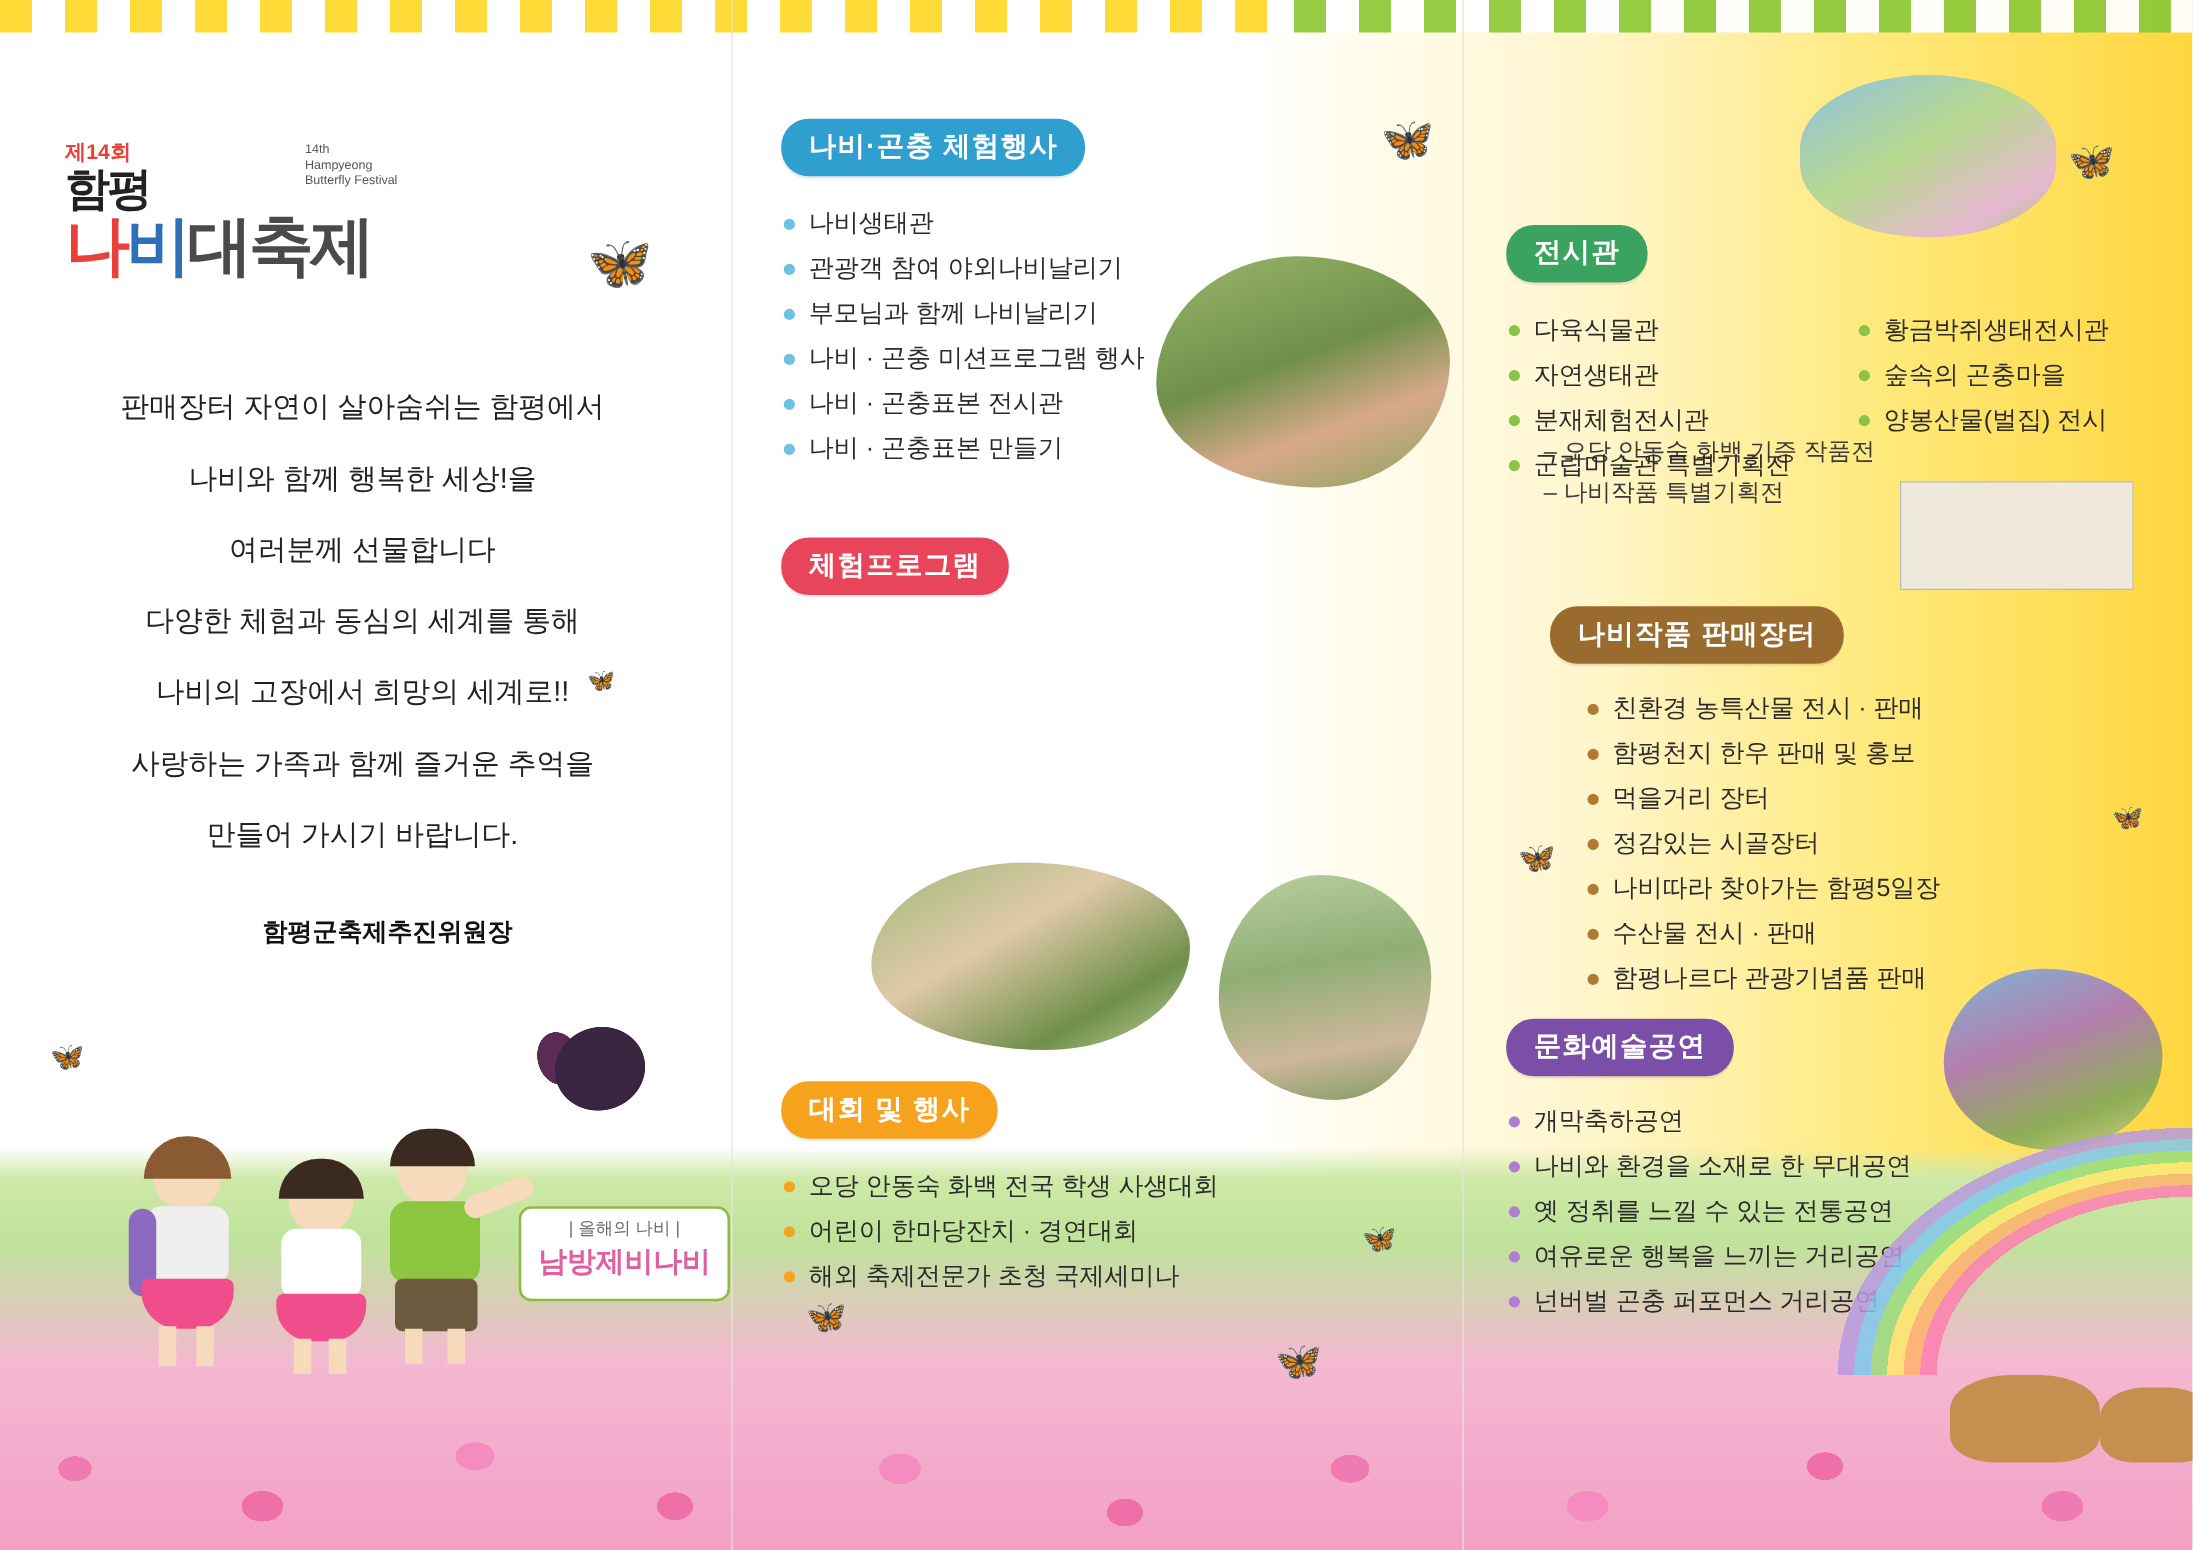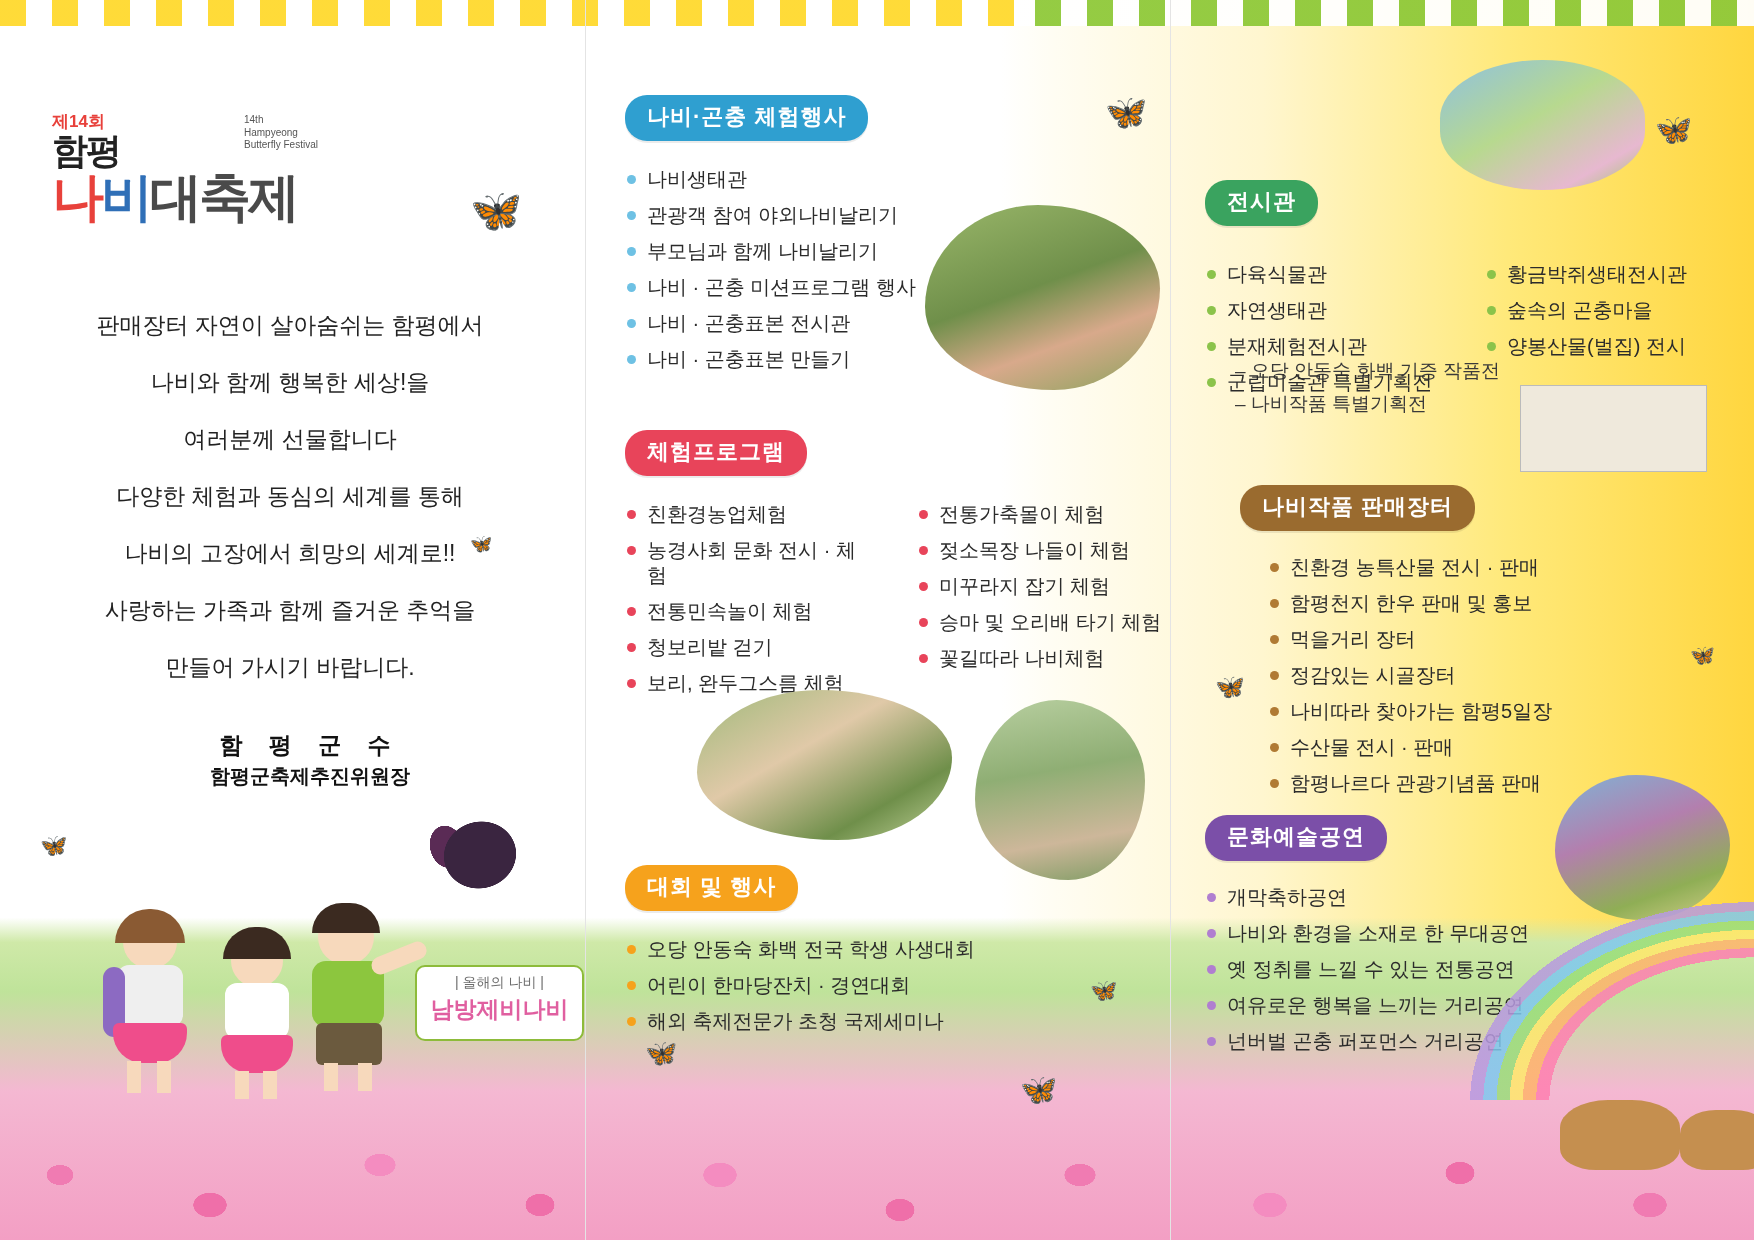--- a/index.html
+++ b/index.html
@@ -153,21 +153,20 @@
     <p>판매장터 자연이 살아숨쉬는 함평에서</p>
     <p>나비와 함께 행복한 세상!을</p>
     <p>여러분께 선물합니다</p>
     <p>다양한 체험과 동심의 세계를 통해</p>
     <p>나비의 고장에서 희망의 세계로!!</p>
     <p>사랑하는 가족과 함께 즐거운 추억을</p>
     <p>만들어 가시기 바랍니다.</p>
   </div>
 
   <div class="signoff">
-    <div class="a">함 평 군 수</div>
     <div class="b">함평군축제추진위원장</div>
   </div>
 
   <div class="badge">
     <div class="t">| 올해의 나비 |</div>
     <div class="n">남방제비나비</div>
   </div>
 
   <div class="kid" style="left:95px;top:915px;width:110px;height:175px;">
     <div style="position:absolute;left:28px;top:0;width:54px;height:54px;border-radius:50%;background:#f7d9bc;"></div>
@@ -205,55 +204,39 @@
       <li>나비 · 곤충 미션프로그램 행사</li>
       <li>나비 · 곤충표본 전시관</li>
       <li>나비 · 곤충표본 만들기</li>
     </ul>
   </div>
 
   <div class="photo blob ph1"></div>
 
   <div class="panel" style="left:625px;top:430px;">
     <div class="pill" style="background:#e8445a;">체험프로그램</div>
-    <div style="display:flex;gap:42px;margin-top:26px;">
-      <ul class="list" style="--dot:#e8445a;width:250px;">
-        <li>친환경농업체험</li>
-        <li>농경사회 문화 전시 · 체험</li>
-        <li>전통민속놀이 체험</li>
-        <li>청보리밭 걷기</li>
-        <li>보리, 완두그스름 체험</li>
-      </ul>
-      <ul class="list" style="--dot:#e8445a;width:250px;">
-        <li>전통가축몰이 체험</li>
-        <li>젖소목장 나들이 체험</li>
-        <li>미꾸라지 잡기 체험</li>
-        <li>승마 및 오리배 타기 체험</li>
-        <li>꽃길따라 나비체험</li>
-      </ul>
-    </div>
   </div>
 
   <div class="photo blob ph2"></div>
   <div class="photo blob ph3"></div>
 
   <div class="panel" style="left:625px;top:865px;">
     <div class="pill" style="background:#f6a21c;">대회 및 행사</div>
     <ul class="list" style="--dot:#f6a21c;margin-top:26px;width:400px;">
       <li>오당 안동숙 화백 전국 학생 사생대회</li>
       <li>어린이 한마당잔치 · 경연대회</li>
       <li>해외 축제전문가 초청 국제세미나</li>
     </ul>
   </div>
 
   <div class="photo ph4"></div>
 
   <div class="panel" style="left:1205px;top:180px;">
     <div class="pill" style="background:#3aa35f;">전시관</div>
-    <div style="display:flex;gap:30px;margin-top:36px;">
+    <div style="display:flex;gap:30px;margin-top:26px;">
       <ul class="list" style="--dot:#8bc34a;width:250px;">
         <li>다육식물관</li>
         <li>자연생태관</li>
         <li>분재체험전시관</li>
         <li>군립미술관 특별기획전</li>
       </ul>
       <ul class="list" style="--dot:#8bc34a;width:230px;">
         <li>황금박쥐생태전시관</li>
         <li>숲속의 곤충마을</li>
         <li>양봉산물(벌집) 전시</li>

